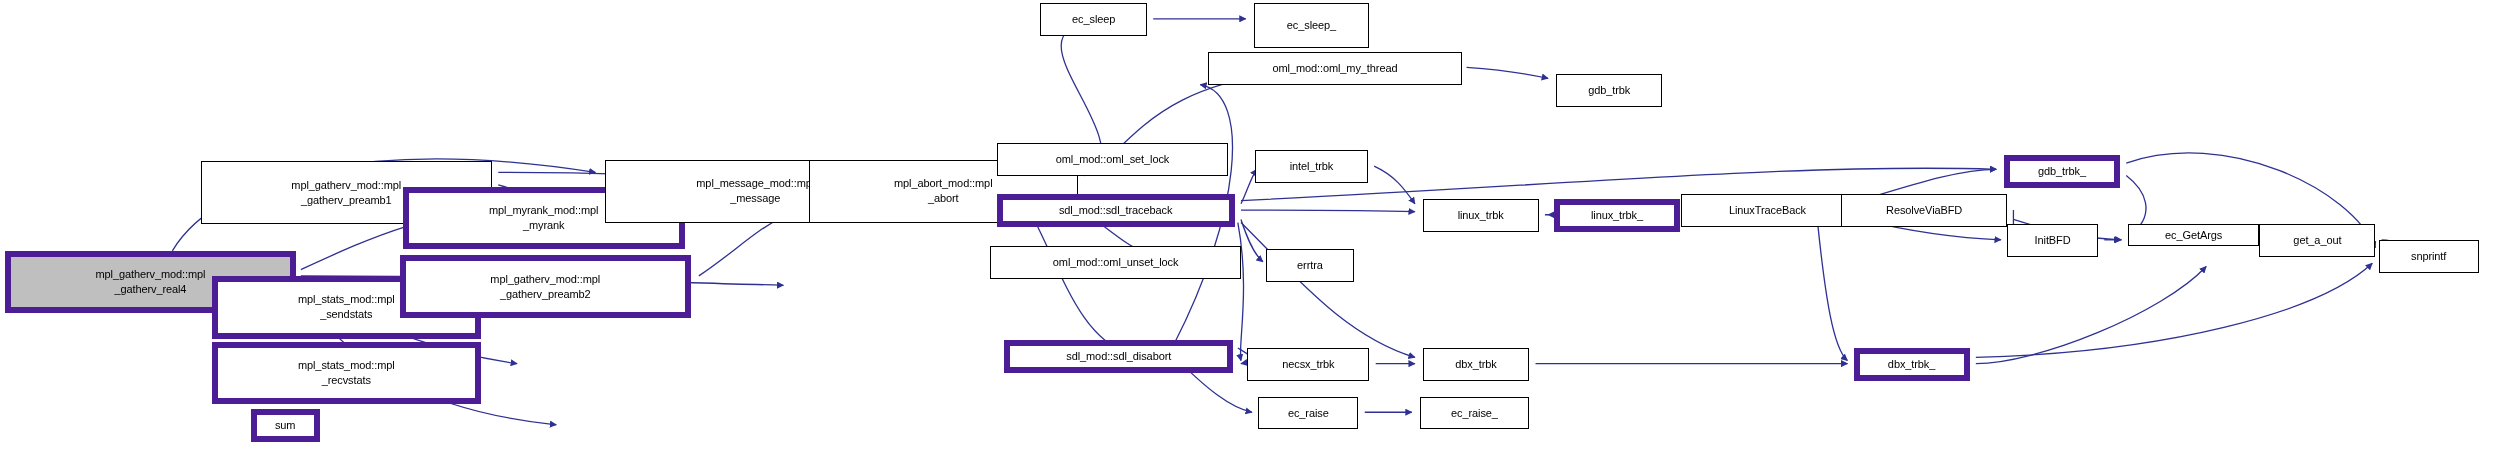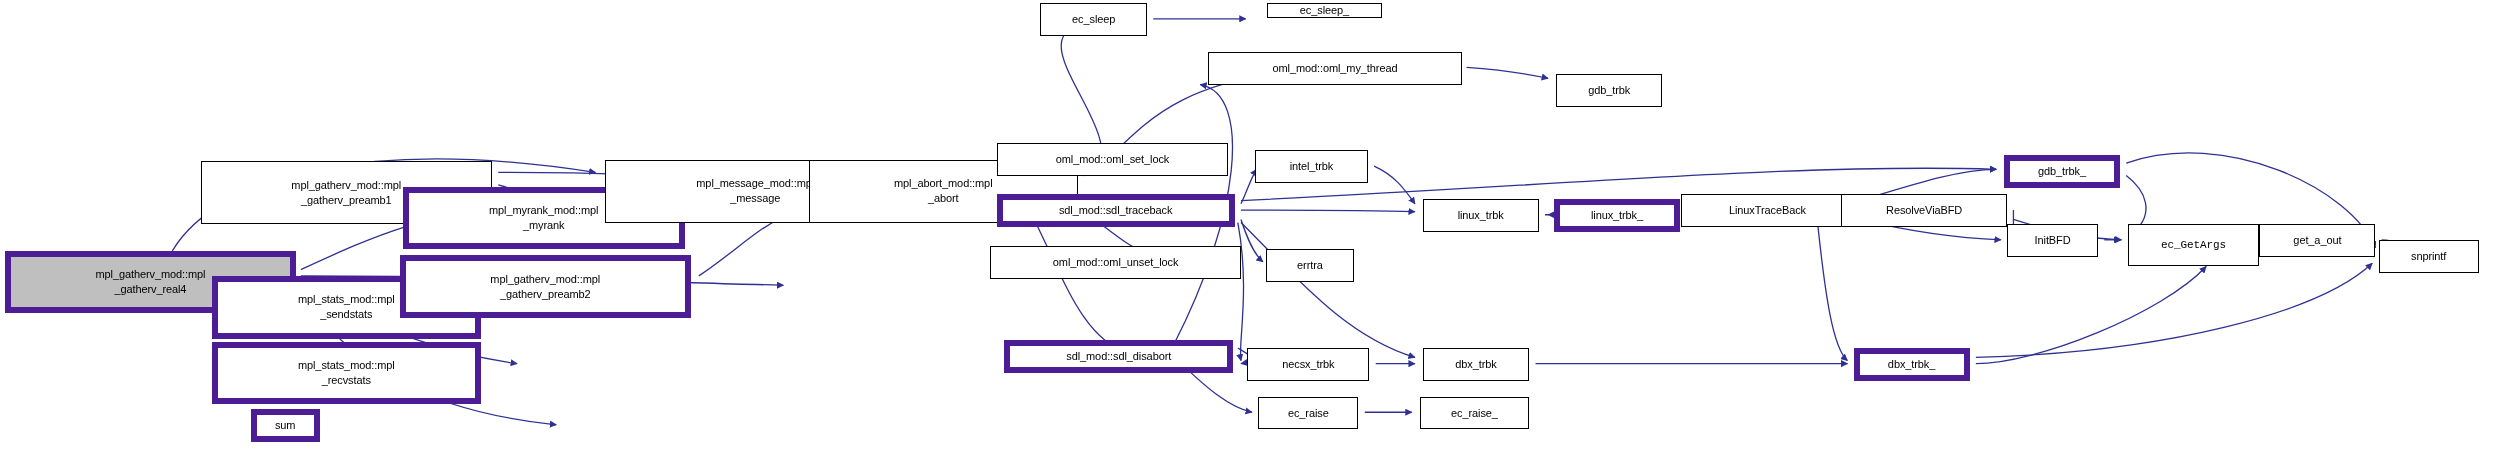--- a/index.html
+++ b/index.html
@@ -90,32 +90,32 @@
       <div class="node" style="left: 604.814px; top: 159.882px; width: 300.84px; height: 62.699px;"><span>mpl_message_mod::mpl
 _message</span></div>
       <div class="node" style="left: 808.508px; top: 159.882px; width: 269.502px; height: 62.699px;"><span>mpl_abort_mod::mpl
 _abort</span></div>
       <div class="node" style="left: 1040.4px; top: 3.13495px; width: 106.547px; height: 32.917px;"><span>ec_sleep</span></div>
       <div class="node" style="left: 1208.06px; top: 51.7266px; width: 253.834px; height: 32.917px;"><span>oml_mod::oml_my_thread</span></div>
       <div class="node" style="left: 996.533px; top: 142.64px; width: 231.898px; height: 32.917px;"><span>oml_mod::oml_set_lock</span></div>
       <div class="node thick" style="left: 996.533px; top: 194.367px; width: 238.165px; height: 32.917px;"><span>sdl_mod::sdl_traceback</span></div>
       <div class="node" style="left: 990.265px; top: 246.093px; width: 250.7px; height: 32.917px;"><span>oml_mod::oml_unset_lock</span></div>
       <div class="node thick" style="left: 1004.37px; top: 340.142px; width: 228.764px; height: 32.917px;"><span>sdl_mod::sdl_disabort</span></div>
-      <div class="node" style="left: 1253.5px; top: 3.13495px; width: 115.949px; height: 15px; margin-left: 13px;"><span>ec_sleep_</span></div>
+      <div class="node" style="left: 1253.5px; top: 3.13495px; width: 115.949px; height: 45px;"><span>ec_sleep_</span></div>
       <div class="node" style="left: 1255.07px; top: 150.478px; width: 112.815px; height: 32.917px;"><span>intel_trbk</span></div>
       <div class="node" style="left: 1266.04px; top: 249.228px; width: 87.745px; height: 32.917px;"><span>errtra</span></div>
       <div class="node" style="left: 1247.23px; top: 347.979px; width: 122.216px; height: 32.917px;"><span>necsx_trbk</span></div>
       <div class="node" style="left: 1258.2px; top: 396.571px; width: 100.28px; height: 32.917px;"><span>ec_raise</span></div>
       <div class="node" style="left: 1555.91px; top: 73.6713px; width: 106.547px; height: 32.917px;"><span>gdb_trbk</span></div>
       <div class="node" style="left: 1422.72px; top: 199.069px; width: 115.949px; height: 32.917px;"><span>linux_trbk</span></div>
       <div class="node" style="left: 1422.72px; top: 347.979px; width: 106.547px; height: 32.917px;"><span>dbx_trbk</span></div>
       <div class="node" style="left: 1419.59px; top: 396.571px; width: 109.681px; height: 32.917px;"><span>ec_raise_</span></div>
       <div class="node thick" style="left: 1554.34px; top: 199.069px; width: 125.35px; height: 32.917px;"><span>linux_trbk_</span></div>
       <div class="node" style="left: 1681.26px; top: 194.367px; width: 172.356px; height: 32.917px;"><span>LinuxTraceBack</span></div>
       <div class="node" style="left: 1841.08px; top: 194.367px; width: 166.089px; height: 32.917px;"><span>ResolveViaBFD</span></div>
       <div class="node thick" style="left: 2004.03px; top: 155.18px; width: 115.949px; height: 32.917px;"><span>gdb_trbk_</span></div>
       <div class="node" style="left: 2007.17px; top: 224.149px; width: 90.8787px; height: 32.917px;"><span>InitBFD</span></div>
-      <div class="node" style="left: 2127.82px; top: 224.149px; width: 131.618px; height: 42px; font-family: Liberation Mono, monospace;"><span>ec_GetArgs</span></div>
+      <div class="node" style="left: 2127.82px; top: 224.149px; width: 131.618px; height: 22px;"><span>ec_GetArgs</span></div>
       <div class="node thick" style="left: 1853.61px; top: 347.979px; width: 115.949px; height: 32.917px;"><span>dbx_trbk_</span></div>
       <div class="node" style="left: 2259.43px; top: 224.149px; width: 115.949px; height: 32.917px;"><span>get_a_out</span></div>
       <div class="node" style="left: 2378.52px; top: 239.824px; width: 100.28px; height: 32.917px;"><span>snprintf</span></div>
     </div>
 </div>
 
 </body></html>

